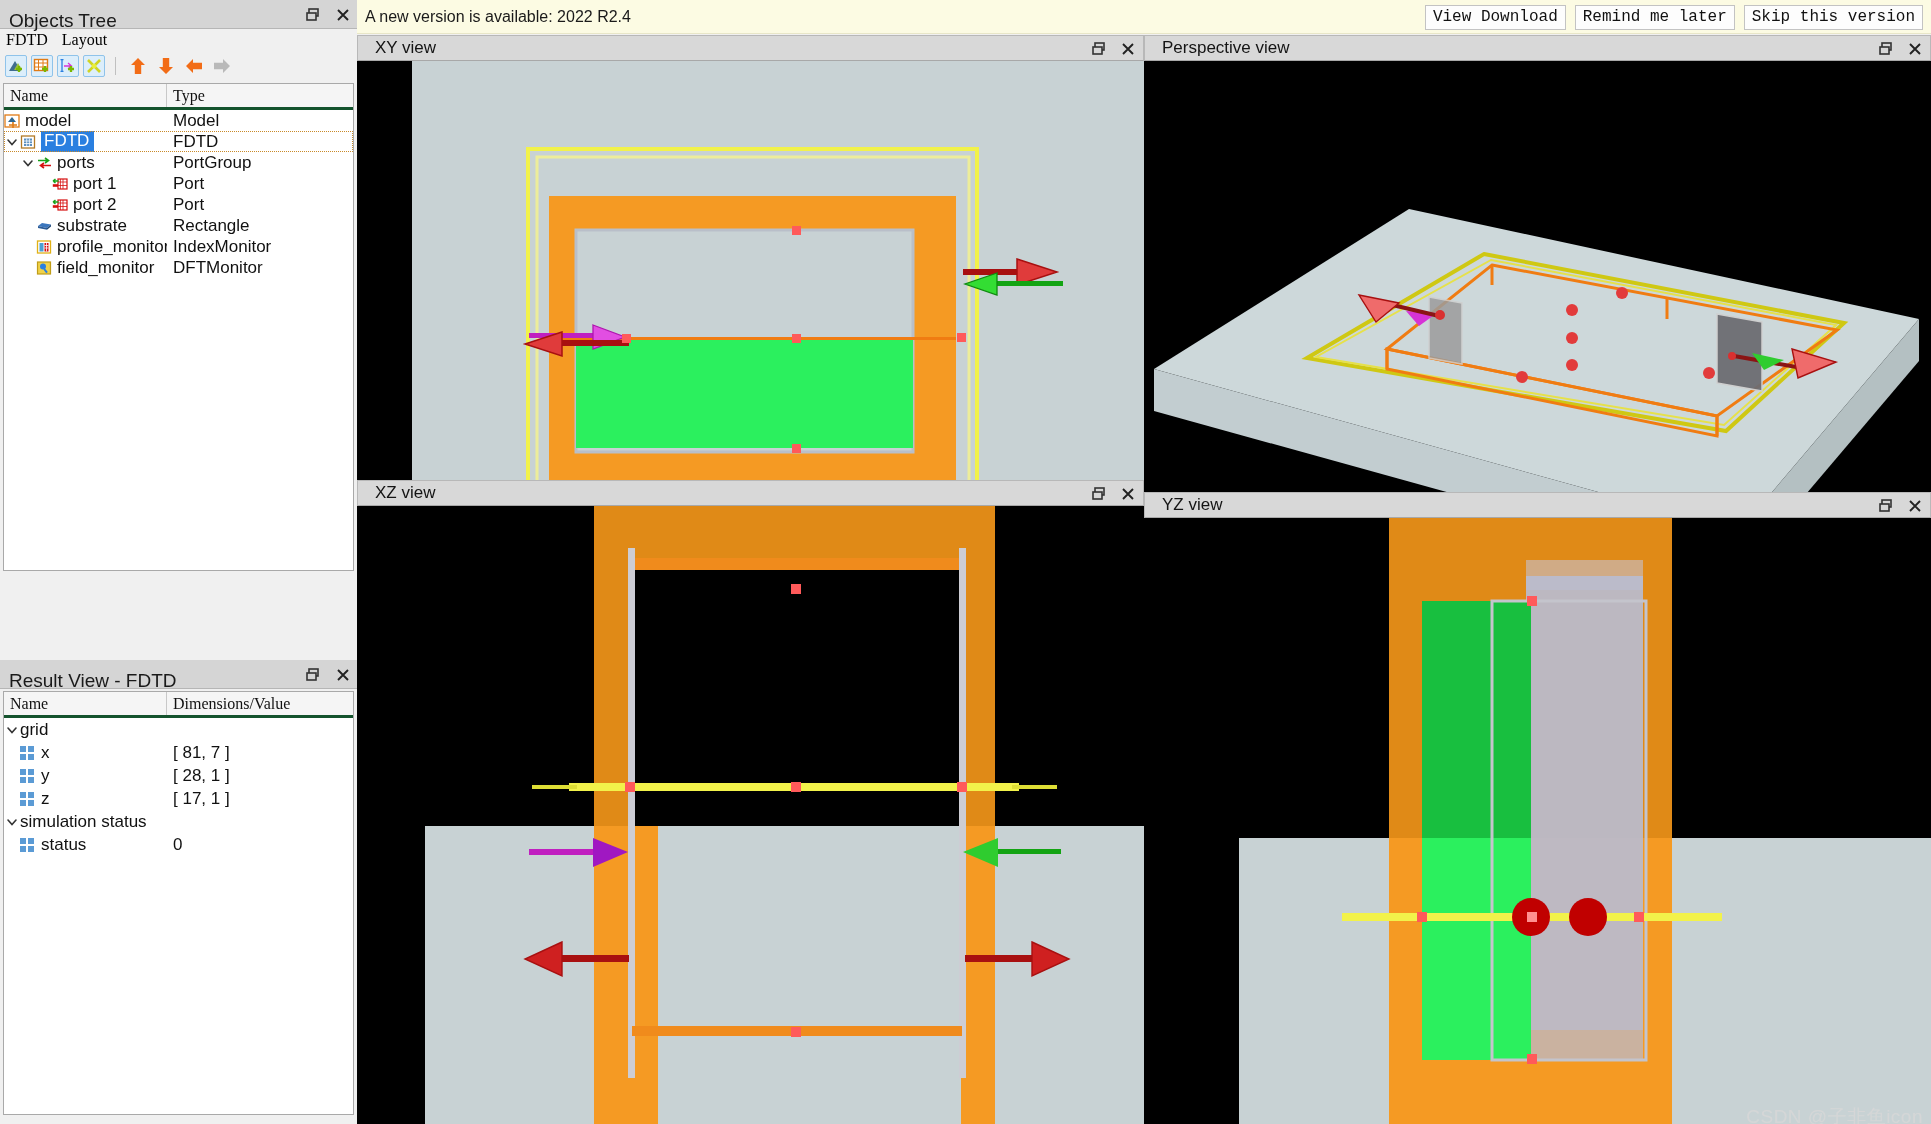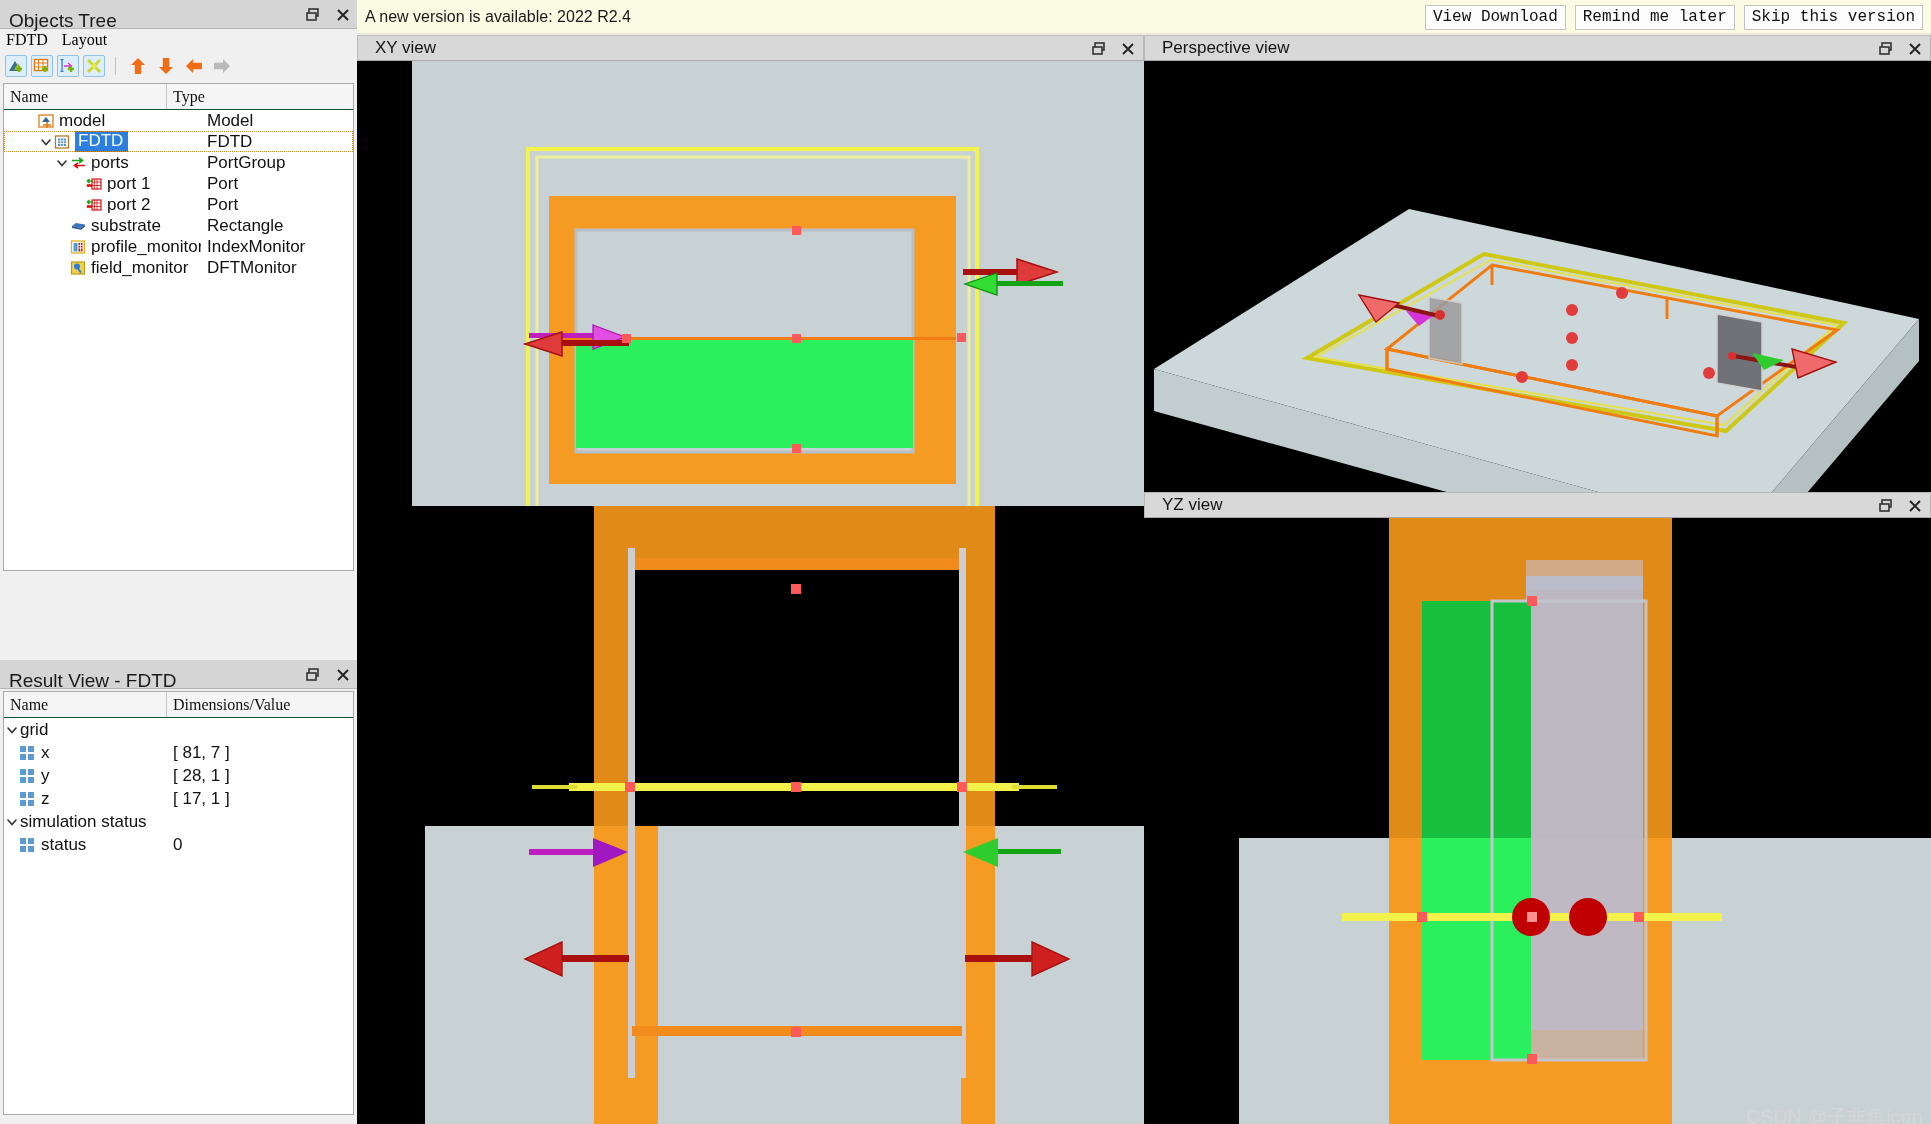--- a/index.html
+++ b/index.html
@@ -96,41 +96,40 @@
     background: #ffffff;
     border: 1px solid #a9a9a9;
     box-sizing: border-box;
     overflow: hidden;
   }
   #objects-tree-body { height: 460px; }
   .col-head {
     display: flex;
     height: 26px;
     background: #f5f5f5;
-    border-bottom: 1px solid #14532d;
+    border-bottom: 3px solid #14532d;
     box-sizing: border-box;
   }
   .col-head div {
     font-family: "Liberation Serif", serif;
     font-size: 16px;
     color: #111;
     display: flex; align-items: center;
     padding-left: 6px;
     box-sizing: border-box;
   }
   .ch-name { width: 163px; border-right: 1px solid #c8c8c8; }
   .ch-type { flex: 1; }
 
   .tree-row {
     display: flex;
     height: 21px;
     align-items: center;
     position: relative;
     box-sizing: border-box;
-    padding-left: 34px;
   }
   .tree-row .tr-name {
     width: 163px;
     display: flex;
     align-items: center;
     box-sizing: border-box;
     white-space: nowrap;
     overflow: hidden;
   }
   .tree-row .tr-type {
@@ -743,20 +742,36 @@
               <line x1="590" y1="295" x2="658" y2="307" stroke="#8b1414" stroke-width="4"></line>
               <polygon points="608,292 640,299 620,309" fill="#2fcc2f"></polygon>
               <polygon points="648,288 692,301 654,317" fill="#ef6b6b" stroke="#a81010" stroke-width="1.4"></polygon>
               <circle cx="588" cy="295" r="4" fill="#d93030"></circle>
             </g>
           </svg>
         </div>
       </div>
 
       <div class="view-panel" style="left:0; top:445px; width:787px; height:644px;">
+        <div class="view-header">
+          <span class="vtitle">XZ view</span>
+          <span class="vbtns">
+            <span>
+              <svg class="tb-icon" viewBox="0 0 16 16">
+                  <rect x="4" y="2" width="9" height="7" fill="none" stroke="#333" stroke-width="1.6"></rect>
+                  <rect x="2" y="6" width="9" height="7" fill="#d8d8d8" stroke="#333" stroke-width="1.6"></rect>
+                </svg>
+            </span>
+            <span>
+              <svg class="tb-icon" viewBox="0 0 16 16">
+                  <path d="M3 3 L13 13 M13 3 L3 13" stroke="#222" stroke-width="1.9" fill="none"></path>
+                </svg>
+            </span>
+          </span>
+        </div>
         <div class="view-canvas">
           <svg width="787" height="618" viewBox="0 0 787 618">
             <rect x="0" y="0" width="787" height="618" fill="#000000"></rect>
 
             <rect x="68" y="320" width="719" height="298" fill="#c8d2d4"></rect>
 
             <rect x="237" y="0" width="401" height="618" fill="#f59a23" opacity="0"></rect>
             <rect x="237" y="0" width="64" height="320" fill="#e08a17"></rect>
             <rect x="237" y="320" width="64" height="298" fill="#f59a23"></rect>
             <rect x="604" y="0" width="34" height="320" fill="#e08a17"></rect>

